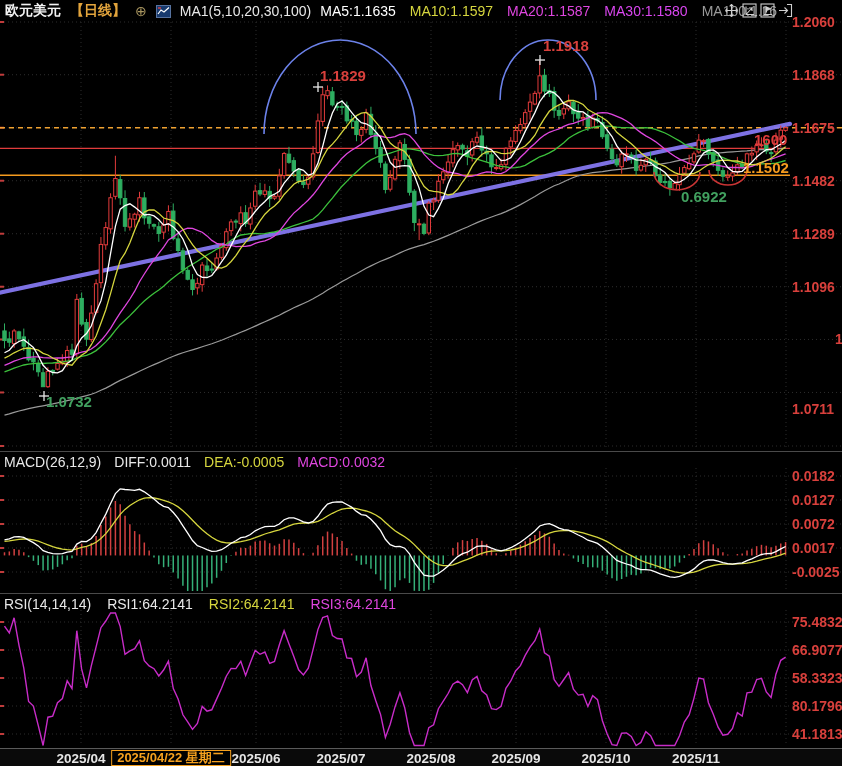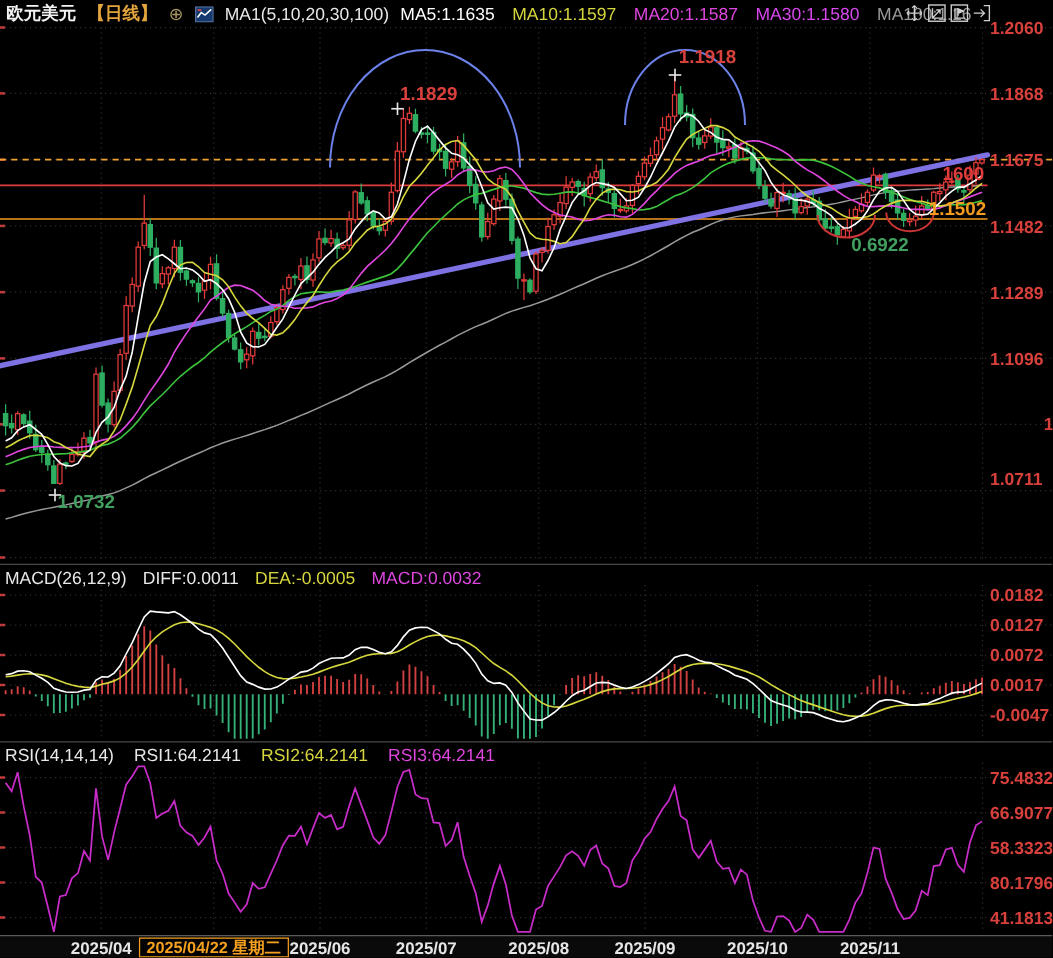--- a/index.html
+++ b/index.html
@@ -701,26 +701,26 @@
   </div>
 
   <div id="axis-labels">
       <div class="ylab" style="top: 14px;">1.2060</div>
       <div class="ylab" style="top: 66.7254px;">1.1868</div>
       <div class="ylab" style="top: 119.725px;">1.1675</div>
       <div class="ylab" style="top: 172.725px;">1.1482</div>
       <div class="ylab" style="top: 225.725px;">1.1289</div>
       <div class="ylab" style="top: 278.725px;">1.1096</div>
       <div class="ylab" style="top: 331.451px; margin-left: 43px;">1.0904</div>
-      <div class="ylab" style="top: 375px;">1.0711</div>
+      <div class="ylab" style="top: 401px;">1.0711</div>
       <div class="ylab" style="top: 468px;">0.0182</div>
       <div class="ylab" style="top: 492px;">0.0127</div>
       <div class="ylab" style="top: 516px;">0.0072</div>
       <div class="ylab" style="top: 540px;">0.0017</div>
-      <div class="ylab" style="top: 564px;">-0.0047</div>
+      <div class="ylab" style="top: 564px;">-0.0025</div>
       <div class="ylab" style="top: 614px;">75.4832</div>
       <div class="ylab" style="top: 642px;">66.9077</div>
       <div class="ylab" style="top: 670px;">58.3323</div>
       <div class="ylab" style="top: 698px;">80.1796</div>
       <div class="ylab" style="top: 726px;">41.1813</div>
     </div>
   <div id="annotations">
       <div class="anno" style="left: 320px; top: 67px; color: rgb(216, 64, 60);">1.1829</div>
       <div class="anno" style="left: 543px; top: 37px; color: rgb(216, 64, 60);">1.1918</div>
       <div class="anno" style="left: 46px; top: 393px; color: rgb(65, 160, 95);">1.0732</div>

